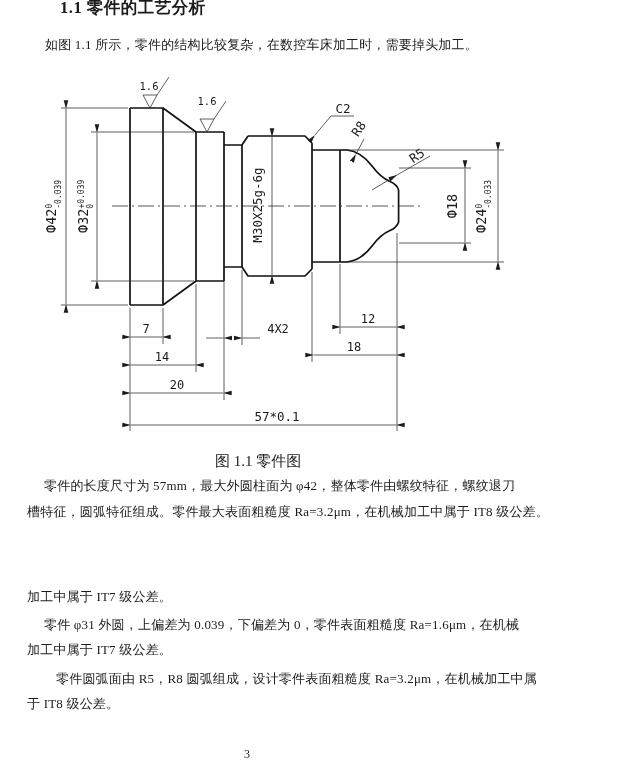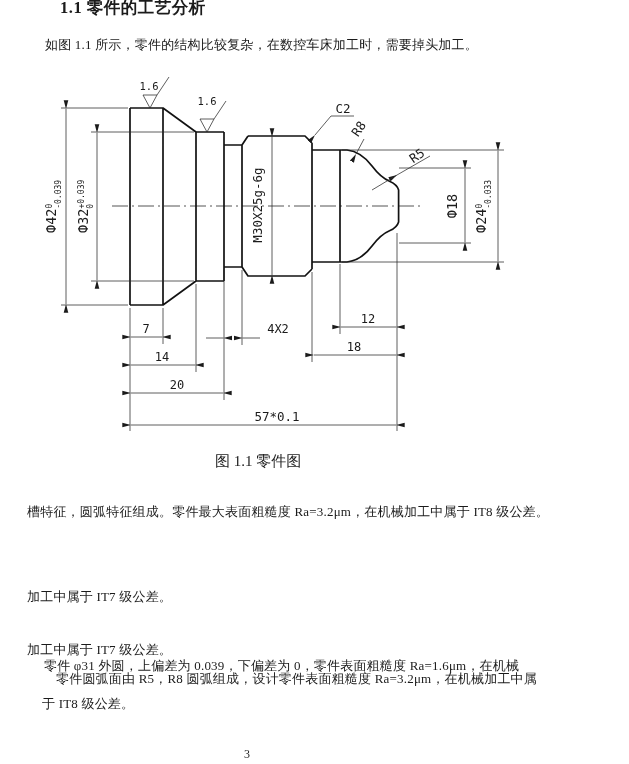--- a/index.html
+++ b/index.html
@@ -110,21 +110,22 @@
     <g transform="translate(457,206) rotate(-90)">
       <text x="0" y="0" font-size="13.5" text-anchor="middle">Ф18</text>
     </g>
     <g transform="translate(262,205) rotate(-90)">
       <text x="0" y="0" font-size="12.5" text-anchor="middle">M30X25g-6g</text>
     </g>
   </svg>
 
   <div class="caption" style="left:215px;top:452px;">图 1.1 零件图</div>
 
+  <div class="l" style="left:44px;top:477px;">零件的长度尺寸为 57mm，最大外圆柱面为 φ42，整体零件由螺纹特征，螺纹退刀</div>
   <div class="l" style="left:27px;top:503px;text-align:right;">槽特征，圆弧特征组成。零件最大表面粗糙度 Ra=3.2μm，在机械加工中属于 IT8 级公差。</div>
   <div class="l" style="left:27px;top:588px;">加工中属于 IT7 级公差。</div>
-  <div class="l" style="left:44px;top:616px;margin-top:41px;">零件 φ31 外圆，上偏差为 0.039，下偏差为 0，零件表面粗糙度 Ra=1.6μm，在机械</div>
+  <div class="l" style="left:44px;top:616px;">零件 φ31 外圆，上偏差为 0.039，下偏差为 0，零件表面粗糙度 Ra=1.6μm，在机械</div>
   <div class="l" style="left:27px;top:641px;">加工中属于 IT7 级公差。</div>
   <div class="l" style="left:56px;top:670px;">零件圆弧面由 R5，R8 圆弧组成，设计零件表面粗糙度 Ra=3.2μm，在机械加工中属</div>
-  <div class="l" style="left:42px;top:695px;">于 IT8 级公差。</div>
+  <div class="l" style="left:27px;top:695px;">于 IT8 级公差。</div>
 
   <div class="pageno" style="left:244px;top:747px;">3</div>
 </div>
 
 </body></html>

